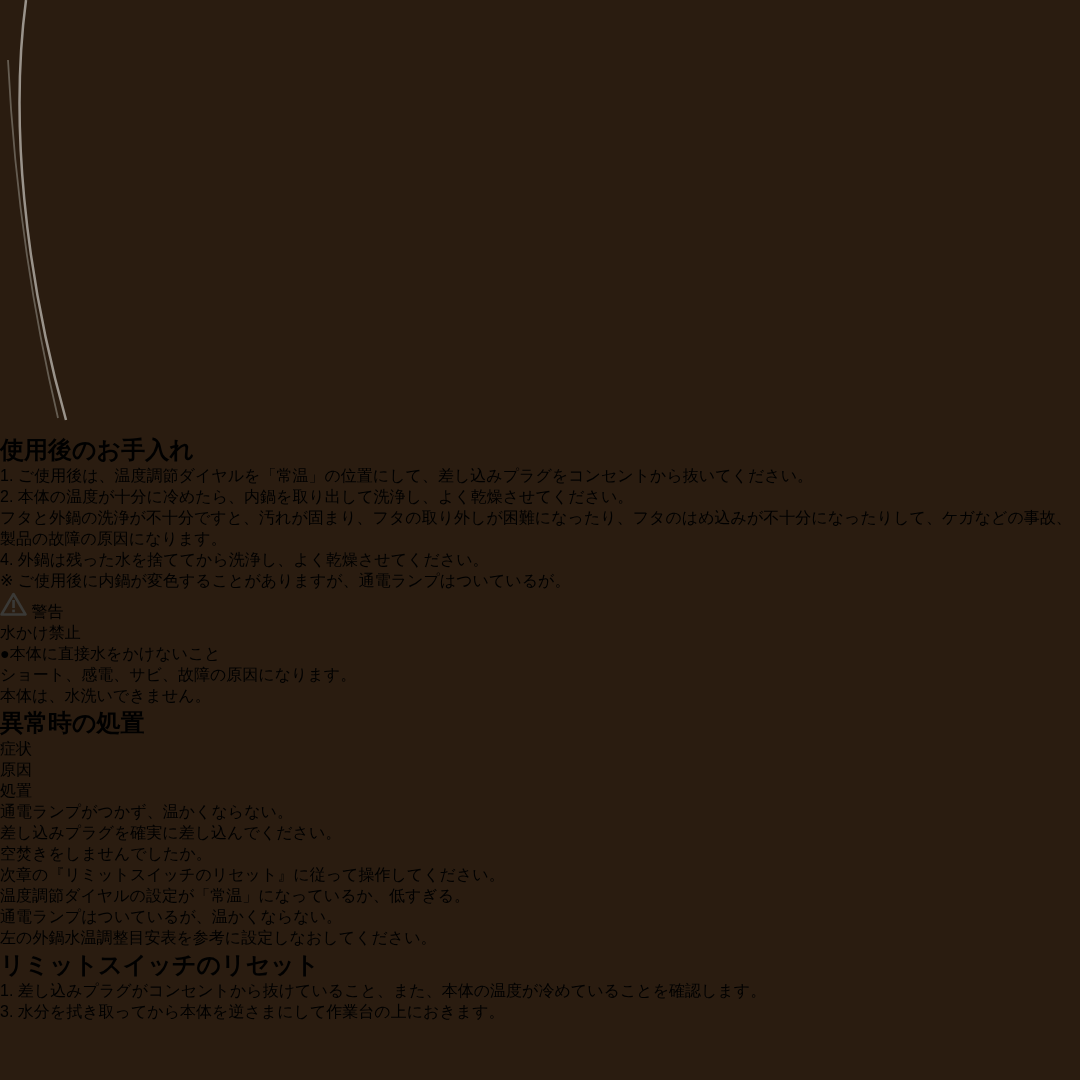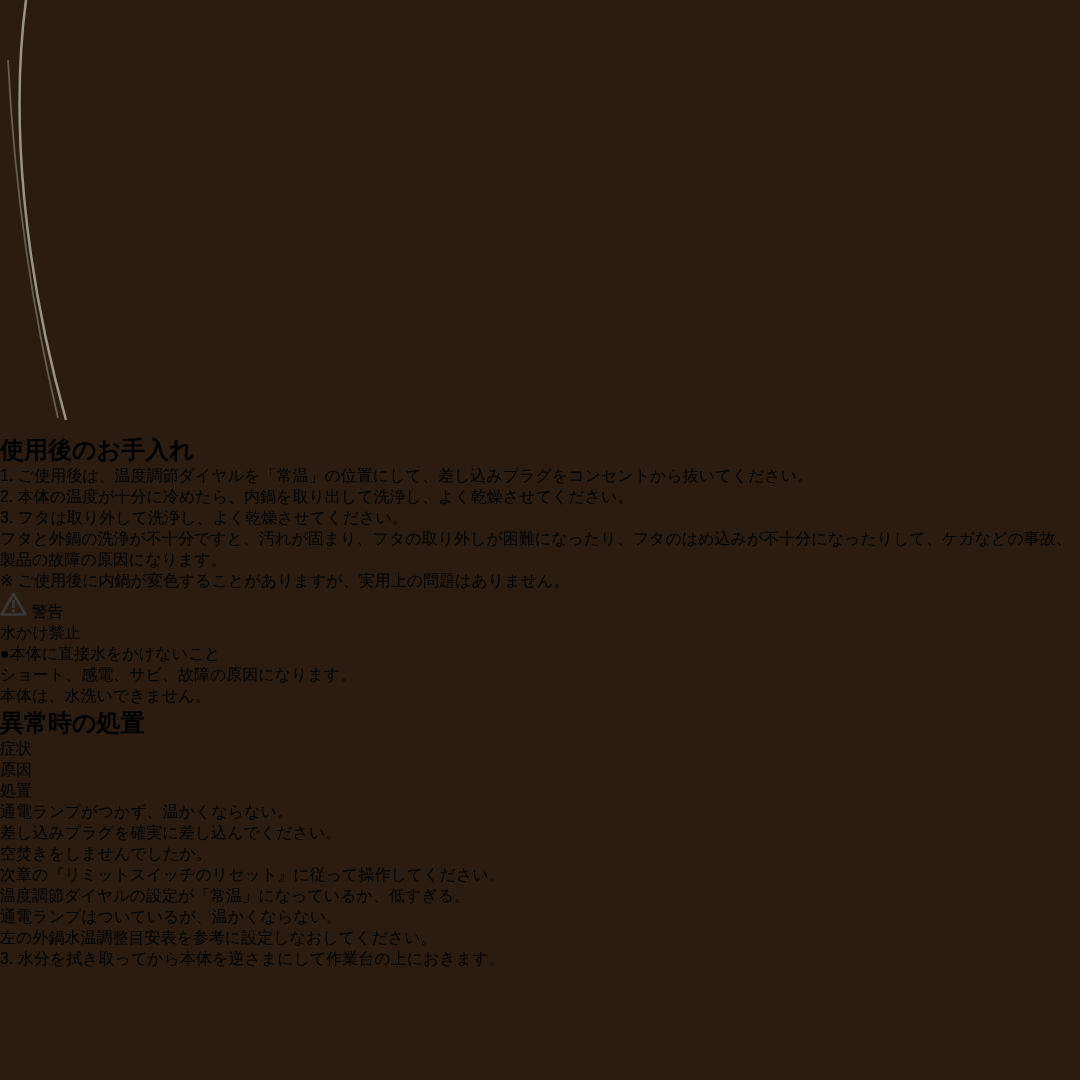--- a/index.html
+++ b/index.html
@@ -119,28 +119,28 @@
         <h2 class="sec">使用後のお手入れ</h2>
 
         <div class="li">
           <span class="num">1.</span>
           <span class="txt">ご使用後は、温度調節ダイヤルを「常温」の位置にして、差し込みプラグをコンセントから抜いてください。</span>
         </div>
         <div class="li">
           <span class="num">2.</span>
           <span class="txt">本体の温度が十分に冷めたら、内鍋を取り出して洗浄し、よく乾燥させてください。</span>
         </div>
+        <div class="subnote">フタと外鍋の洗浄が不十分ですと、汚れが固まり、フタの取り外しが困難になったり、フタのはめ込みが不十分になったりして、ケガなどの事故、製品の故障の原因になります。</div>
         <div class="li">
-          <span class="num">3.</span>
-          <span class="txt">フタは取り外して洗浄し、よく乾燥させてください。</span>
-        </div>
-        <div class="subnote">フタと外鍋の洗浄が不十分ですと、汚れが固まり、フタの取り外しが困難になったり、フタのはめ込みが不十分になったりして、ケガなどの事故、製品の故障の原因になります。</div>
+          <span class="num">4.</span>
+          <span class="txt">外鍋は残った水を捨ててから洗浄し、よく乾燥させてください。</span>
+        </div>
         <div class="footnote">
           <span class="mark">※</span>
-          <span class="txt">ご使用後に内鍋が変色することがありますが、実用上の問題はありません。</span>
+          <span class="txt">ご使用後に内鍋が変色することがありますが、通電ランプはついているが。</span>
         </div>
       </div>
 
       <div class="wbox">
         <div class="bhead">
           <svg width="27" height="25" viewBox="0 0 27 25">
             <path d="M13.5 2 L25.5 22.5 H1.5 Z" fill="none" stroke="#3a3936" stroke-width="2.6" stroke-linejoin="round"></path>
             <rect x="12.2" y="8" width="2.7" height="8" fill="#3a3936"></rect>
             <rect x="12.2" y="17.6" width="2.7" height="2.7" fill="#3a3936"></rect>
           </svg>
@@ -174,20 +174,25 @@
           <div class="td gc3 gr3">次章の『リミットスイッチのリセット』に従って操作してください。</div>
 
           <div class="td gc2 gr5">温度調節ダイヤルの設定が「常温」になっているか、低すぎる。</div>
           <div class="td gc1 gr5">通電ランプはついているが、温かくならない。</div>
           <div class="td gc3 gr5">左の外鍋水温調整目安表を参考に設定しなおしてください。</div>
         </div>
       </div>
 
       <div class="r-sec">
         <div class="rule"></div>
+        <h2 class="sec">リミットスイッチのリセット</h2>
+        <div class="step">
+          <span class="num">1.</span>
+          <span class="txt">差し込みプラグがコンセントから抜けていること、また、本体の温度が冷めていることを確認します。</span>
+        </div>
         <div class="step">
           <span class="num">3.</span>
           <span class="txt">水分を拭き取ってから本体を逆さまにして作業台の上におきます。</span>
         </div>
 
       </div>
     </div>
 
   </div>
 

